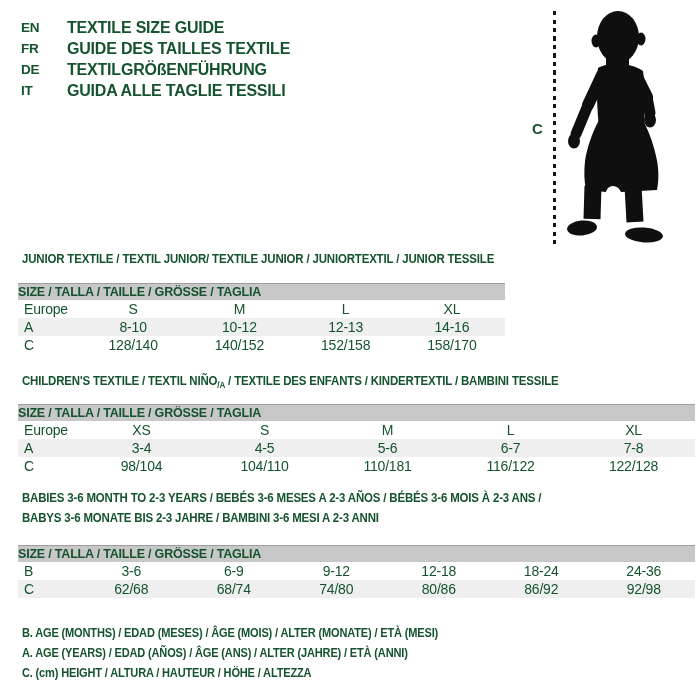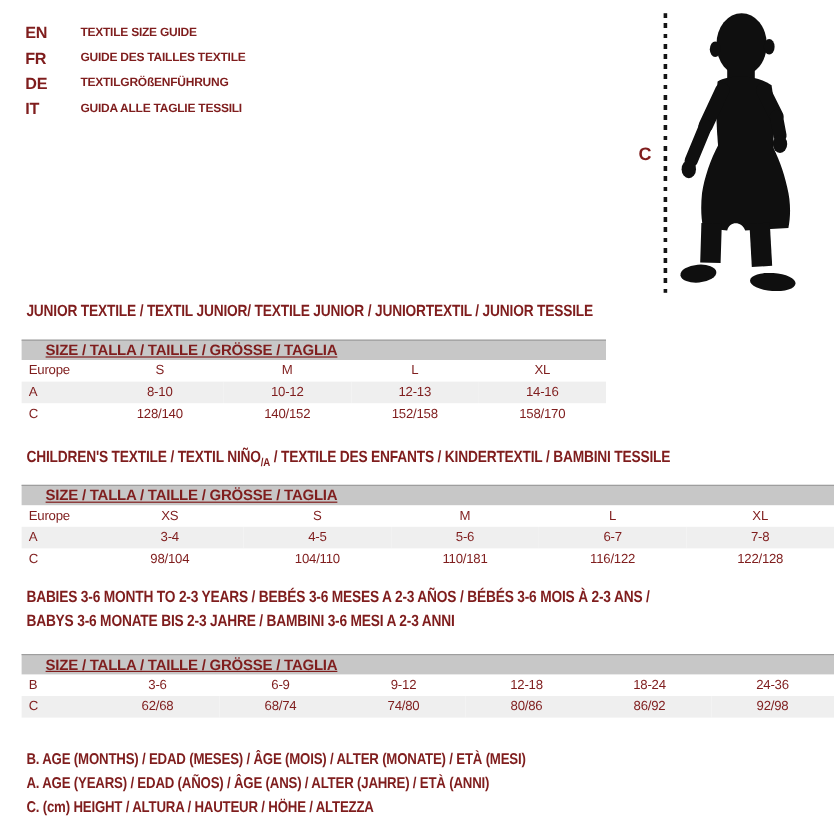--- a/index.html
+++ b/index.html
@@ -4,52 +4,52 @@
 <title>TEXTILE SIZE GUIDE</title>
 <style>
   * { margin: 0; padding: 0; box-sizing: border-box; }
   html, body { background: #ffffff; }
   .canvas {
     position: relative;
     width: 700px;
     height: 700px;
     background: #ffffff;
     font-family: "Liberation Sans", "DejaVu Sans", sans-serif;
-    color: #7f1d1d;
+    color: #14532d;
     overflow: hidden;
   }
   
   .lang-list { position: absolute; left: 21px; top: 17px; }
   .lang-row { display: flex; height: 21px; line-height: 21px; }
   .lang-code { width: 46px; font-weight: bold; font-size: 13.5px; letter-spacing: -0.2px; }
-  .lang-label { font-weight: bold; font-size: 10px; letter-spacing: -0.2px; white-space: nowrap; }
+  .lang-label { font-weight: bold; font-size: 16px; letter-spacing: -0.2px; white-space: nowrap; }
   
   .figure { position: absolute; left: 526px; top: 8px; width: 174px; height: 240px; }
   .c-label { position: absolute; left: 6px; top: 112px; font-weight: bold; font-size: 15px; }
   .dash-line {
     position: absolute; left: 27px; top: 3px; width: 3px; height: 233px;
     background: repeating-linear-gradient(to bottom, #151515 0 4px, transparent 4px 8.5px);
   }
   .figure svg { position: absolute; left: 34px; top: 0; }
   
   .heading { position: absolute; left: 22px; font-weight: bold; font-size: 13.5px; white-space: nowrap; }
   .cond { display: inline-block; transform: scaleX(0.85); transform-origin: 0 50%; letter-spacing: -0.2px; white-space: nowrap; }
   .sub { font-size: 9.5px; vertical-align: -3px; }
   .heading-2line { line-height: 19.5px; }
   
   .tbl { position: absolute; }
   .tbl-head {
     height: 17px; line-height: 16px;
     background: #c7c7c7; border-top: 1px solid #9e9e9e;
     font-weight: bold; font-size: 12.5px; letter-spacing: -0.2px;
-    padding-left: 20px; white-space: nowrap; text-decoration: underline;
+    padding-left: 0; white-space: nowrap;
   }
   .tbl table { border-collapse: collapse; table-layout: fixed; width: 100%; }
   .tbl td {
-    height: 18px; font-size: 11px; text-align: center;
+    height: 18px; font-size: 14px; text-align: center;
     letter-spacing: -0.2px; white-space: nowrap; padding: 0;
   }
   .tbl td.lbl { text-align: left; padding-left: 6px; }
   .tbl col.c-lbl { width: 62px; }
   .tbl tbody tr.alt td { background: #efefef; }
   .junior-tbl  { left: 18px; top: 283px; width: 487px; }
   .children-tbl{ left: 18px; top: 404px; width: 677px; }
   .babies-tbl  { left: 18px; top: 545px; width: 677px; }
   .junior-heading   { top: 251px; }
   .children-heading { top: 373px; }

